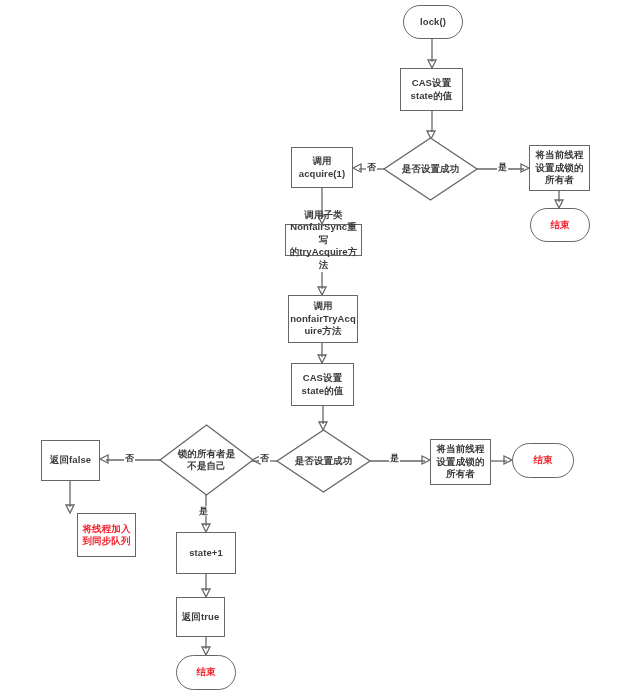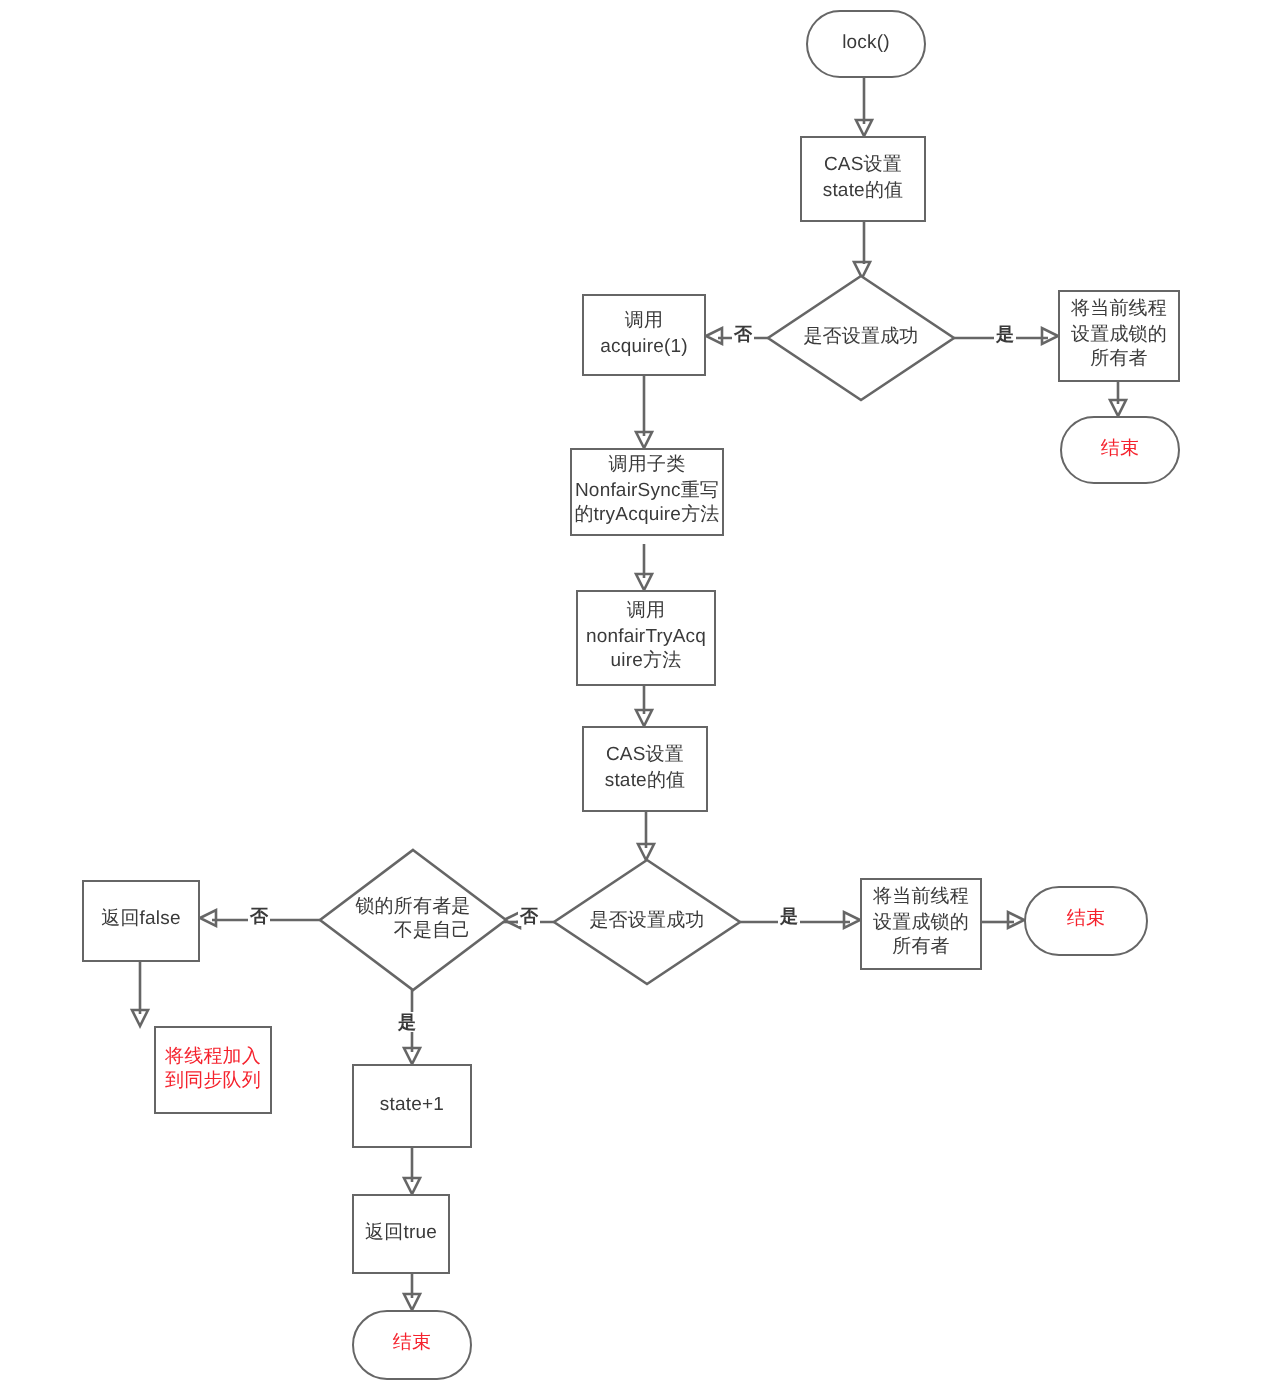--- a/index.html
+++ b/index.html
@@ -22,21 +22,21 @@
   }
   .node {
     position: absolute;
     box-sizing: border-box;
     display: flex;
     align-items: center;
     justify-content: center;
     text-align: center;
     font-size: 9.5px;
     line-height: 12.5px;
-    font-weight: normal;
+    font-weight: bold;
     color: #3a3a3a;
     background: #ffffff;
     letter-spacing: 0.1px;
   }
   .node.process {
     border: 1.3px solid #666666;
   }
   .node.terminator {
     border: 1.3px solid #666666;
     border-radius: 18px;
@@ -155,33 +155,33 @@
     </div>
     <div class="node process" style="left: 291px; top: 147px; width: 62px; height: 41px;">
       <span class="">调用<br>acquire(1)</span>
     </div>
     <div class="node process" style="left: 529px; top: 145px; width: 61px; height: 46px;">
       <span class="">将当前线程<br>设置成锁的<br>所有者</span>
     </div>
     <div class="node terminator red-text" style="left: 530px; top: 208px; width: 60px; height: 34px;">
       <span class="">结束</span>
     </div>
-    <div class="node process" style="left: 285px; top: 224px; width: 77px; height: 44px;">
+    <div class="node process" style="left: 285px; top: 224px; width: 77px; height: 32px;">
       <span class="">调用子类<br>NonfairSync重写<br>的tryAcquire方法</span>
     </div>
     <div class="node process" style="left: 288px; top: 295px; width: 70px; height: 48px;">
       <span class="">调用<br>nonfairTryAcq<br>uire方法</span>
     </div>
     <div class="node process" style="left: 291px; top: 363px; width: 63px; height: 43px;">
       <span class="">CAS设置<br>state的值</span>
     </div>
     <div class="node decision" style="left: 277px; top: 430px; width: 93px; height: 62px;">
       <span class="dtext">是否设置成功</span>
     </div>
-    <div class="node decision" style="left: 160px; top: 425px; width: 93px; height: 70px; text-align: right;">
+    <div class="node decision" style="left: 160px; top: 425px; width: 93px; height: 70px;">
       <span class="dtext">锁的所有者是<br>不是自己</span>
     </div>
     <div class="node process" style="left: 41px; top: 440px; width: 59px; height: 41px;">
       <span class="">返回false</span>
     </div>
     <div class="node process red-text" style="left: 41px; top: 513px; width: 59px; height: 44px;">
       <span class="">将线程加入<br>到同步队列</span>
     </div>
     <div class="node process" style="left: 430px; top: 439px; width: 61px; height: 46px;">
       <span class="">将当前线程<br>设置成锁的<br>所有者</span>

